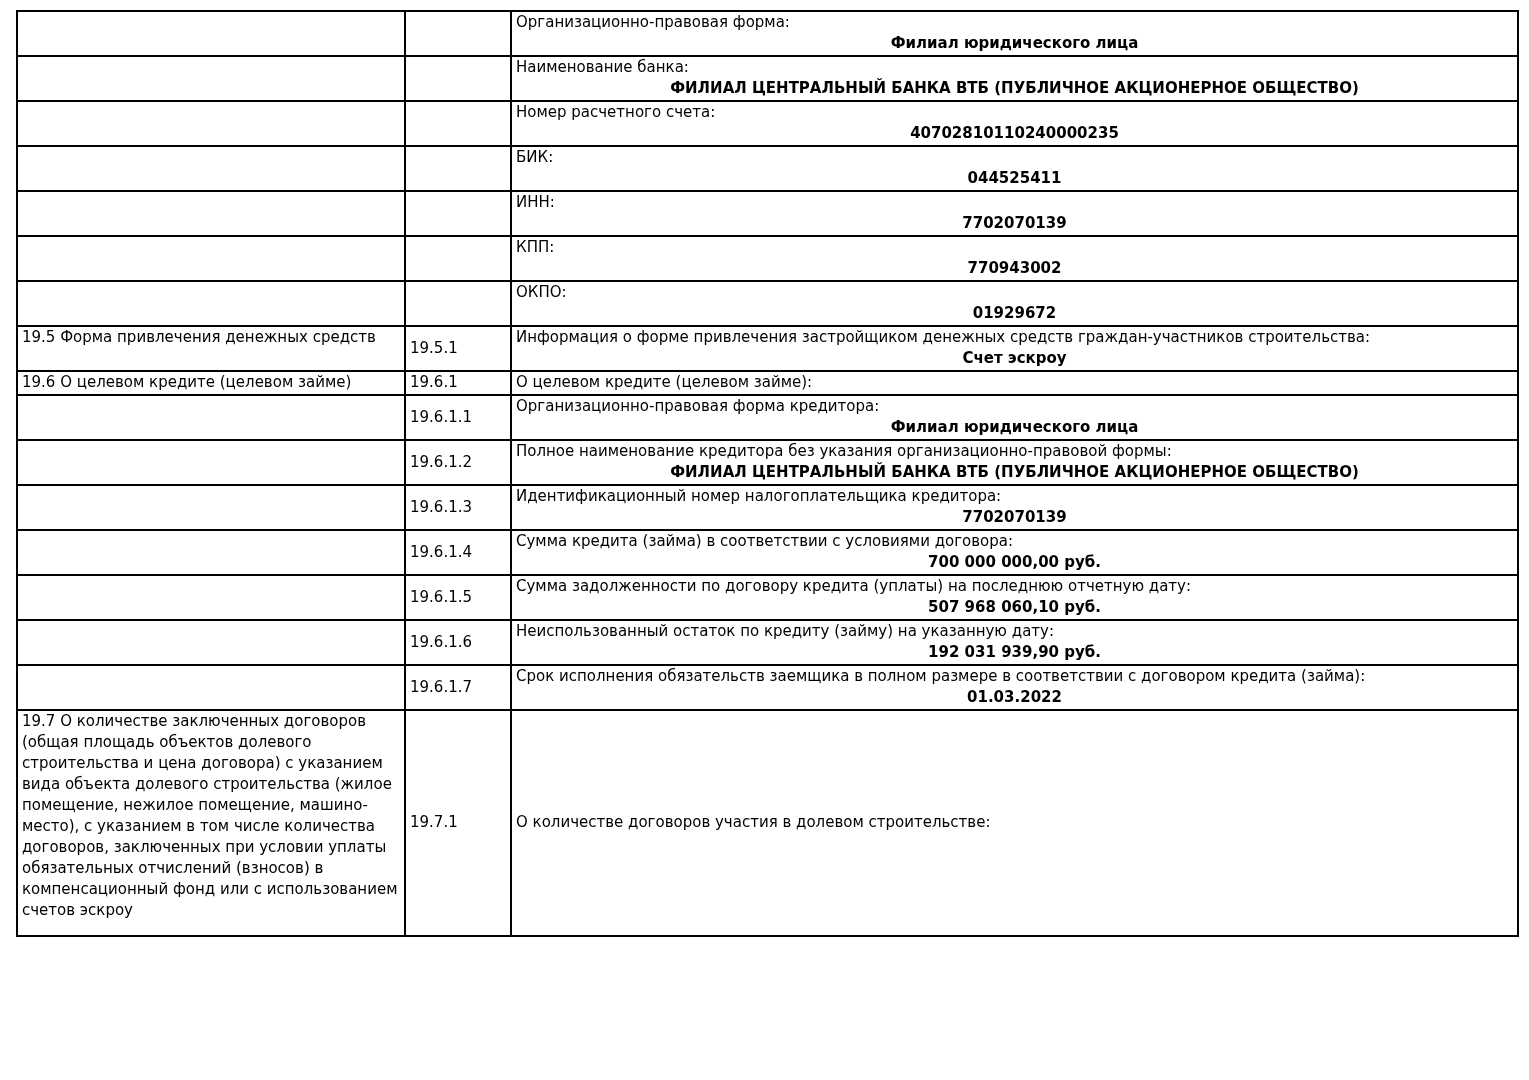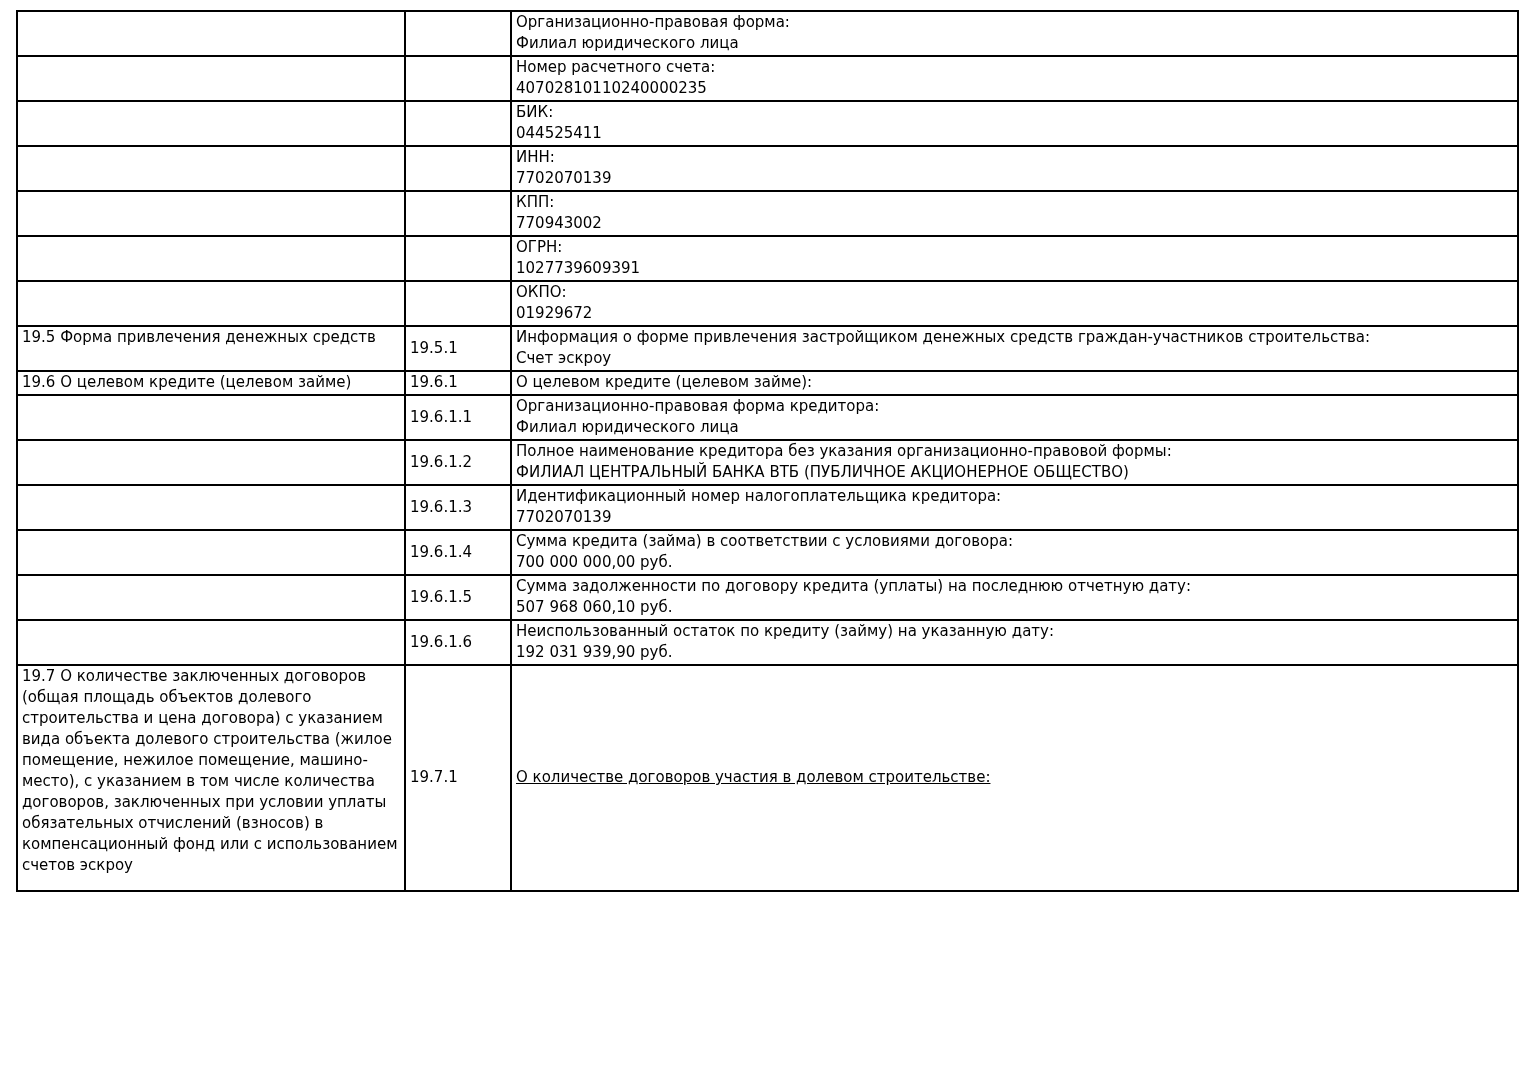--- a/index.html
+++ b/index.html
@@ -46,45 +46,53 @@
   }
   td.col-content {
     vertical-align: middle;
   }
   .field-label {
     display: block;
     font-weight: normal;
   }
   .field-value {
     display: block;
-    font-weight: normal;
+    font-weight: bold;
+    text-align: center;
   }
   tr.tall-row td.col-content {
     height: 223px;
-    text-decoration: underline;
   }
 </style>
 </head>
 <body>
 
 <div class="page">
   <table class="decl">
     <tbody id="decl-body">
         <tr>
           <td class="col-section"></td>
           <td class="col-number"></td>
           <td class="col-content">
             <span class="field-label">Организационно-правовая форма:</span>
             <span class="field-value">Филиал юридического лица</span>
           </td>
         </tr>
         <tr>
           <td class="col-section"></td>
           <td class="col-number"></td>
           <td class="col-content">
+            <span class="field-label">Наименование банка:</span>
+            <span class="field-value">ФИЛИАЛ ЦЕНТРАЛЬНЫЙ БАНКА ВТБ (ПУБЛИЧНОЕ АКЦИОНЕРНОЕ ОБЩЕСТВО)</span>
+          </td>
+        </tr>
+        <tr>
+          <td class="col-section"></td>
+          <td class="col-number"></td>
+          <td class="col-content">
             <span class="field-label">Номер расчетного счета:</span>
             <span class="field-value">40702810110240000235</span>
           </td>
         </tr>
         <tr>
           <td class="col-section"></td>
           <td class="col-number"></td>
           <td class="col-content">
             <span class="field-label">БИК:</span>
             <span class="field-value">044525411</span>
@@ -103,28 +111,20 @@
           <td class="col-number"></td>
           <td class="col-content">
             <span class="field-label">КПП:</span>
             <span class="field-value">770943002</span>
           </td>
         </tr>
         <tr>
           <td class="col-section"></td>
           <td class="col-number"></td>
           <td class="col-content">
-            <span class="field-label">ОГРН:</span>
-            <span class="field-value">1027739609391</span>
-          </td>
-        </tr>
-        <tr>
-          <td class="col-section"></td>
-          <td class="col-number"></td>
-          <td class="col-content">
             <span class="field-label">ОКПО:</span>
             <span class="field-value">01929672</span>
           </td>
         </tr>
         <tr>
           <td class="col-section">
             <span class="field-label">19.5 Форма привлечения денежных средств</span>
           </td>
           <td class="col-number"><span>19.5.1</span></td>
           <td class="col-content">
@@ -180,20 +180,28 @@
             <span class="field-label">Сумма задолженности по договору кредита (уплаты) на последнюю отчетную дату:</span>
             <span class="field-value">507 968 060,10 руб.</span>
           </td>
         </tr>
         <tr>
           <td class="col-section"></td>
           <td class="col-number"><span>19.6.1.6</span></td>
           <td class="col-content">
             <span class="field-label">Неиспользованный остаток по кредиту (займу) на указанную дату:</span>
             <span class="field-value">192 031 939,90 руб.</span>
+          </td>
+        </tr>
+        <tr>
+          <td class="col-section"></td>
+          <td class="col-number"><span>19.6.1.7</span></td>
+          <td class="col-content">
+            <span class="field-label">Срок исполнения обязательств заемщика в полном размере в соответствии с договором кредита (займа):</span>
+            <span class="field-value">01.03.2022</span>
           </td>
         </tr>
         <tr class="tall-row">
           <td class="col-section">
             <span class="field-label">19.7 О количестве заключенных договоров (общая площадь объектов долевого строительства и цена договора) с указанием вида объекта долевого строительства (жилое помещение, нежилое помещение, машино-место), с указанием в том числе количества договоров, заключенных при условии уплаты обязательных отчислений (взносов) в компенсационный фонд или с использованием счетов эскроу</span>
           </td>
           <td class="col-number"><span>19.7.1</span></td>
           <td class="col-content">
             <span class="field-label">О количестве договоров участия в долевом строительстве:</span>
           </td>

